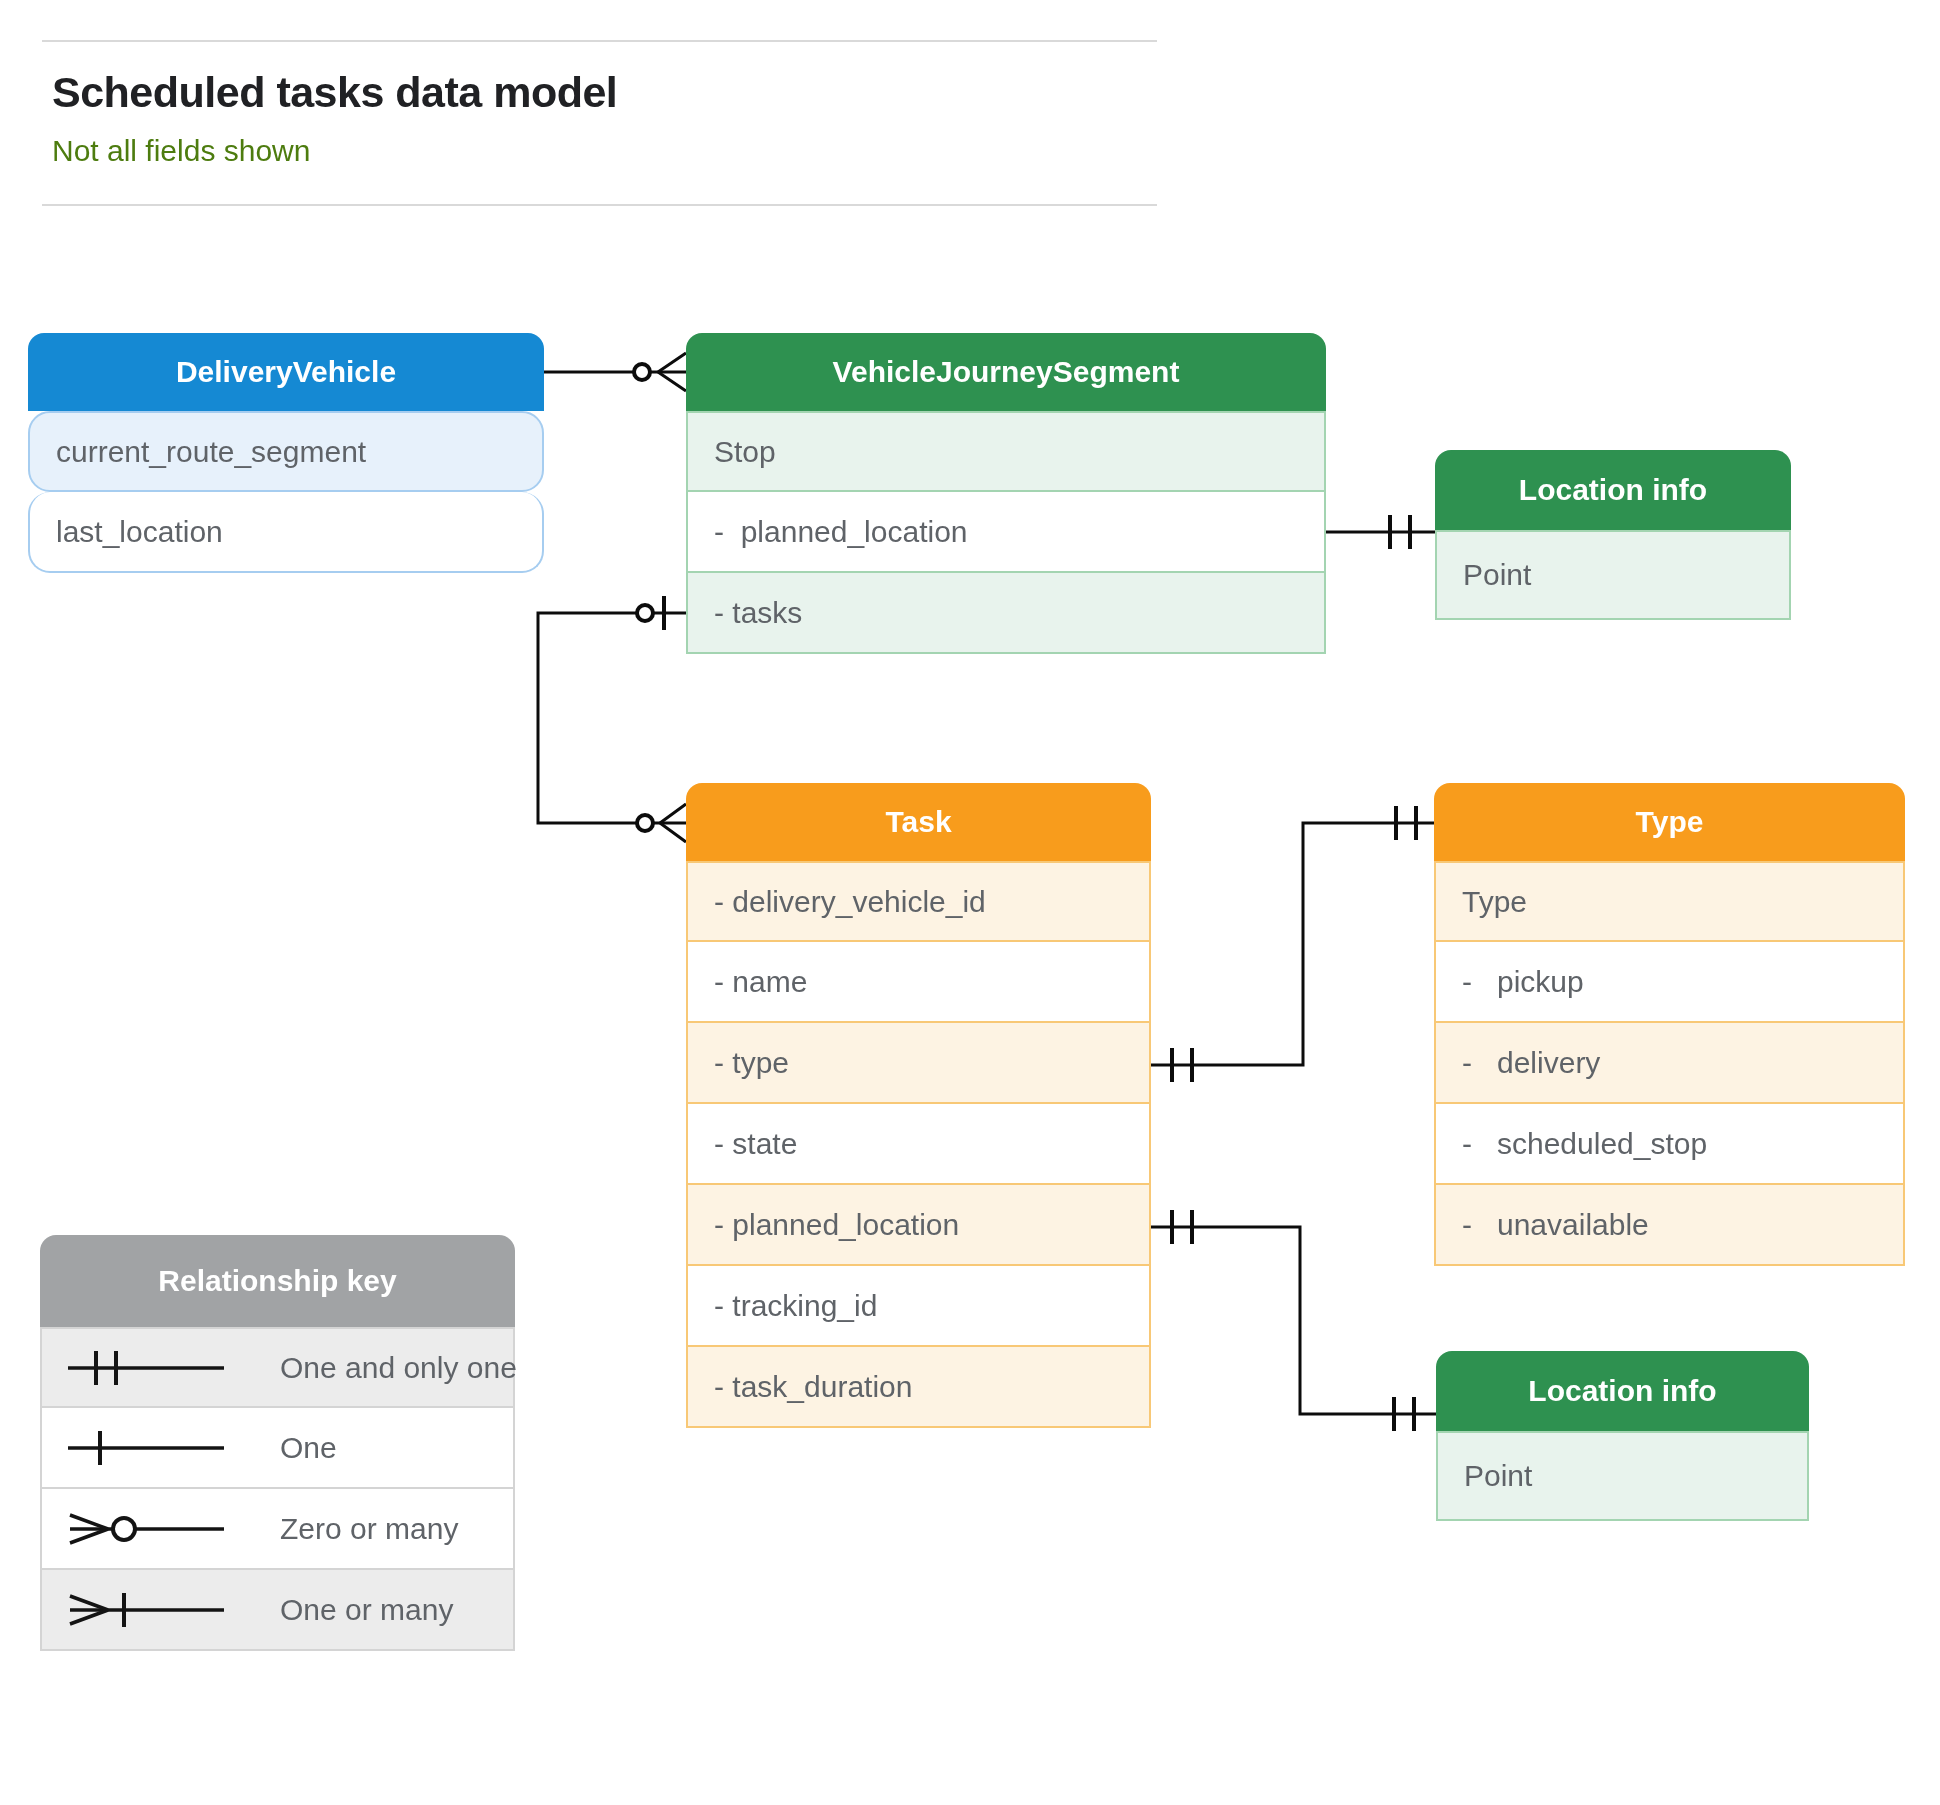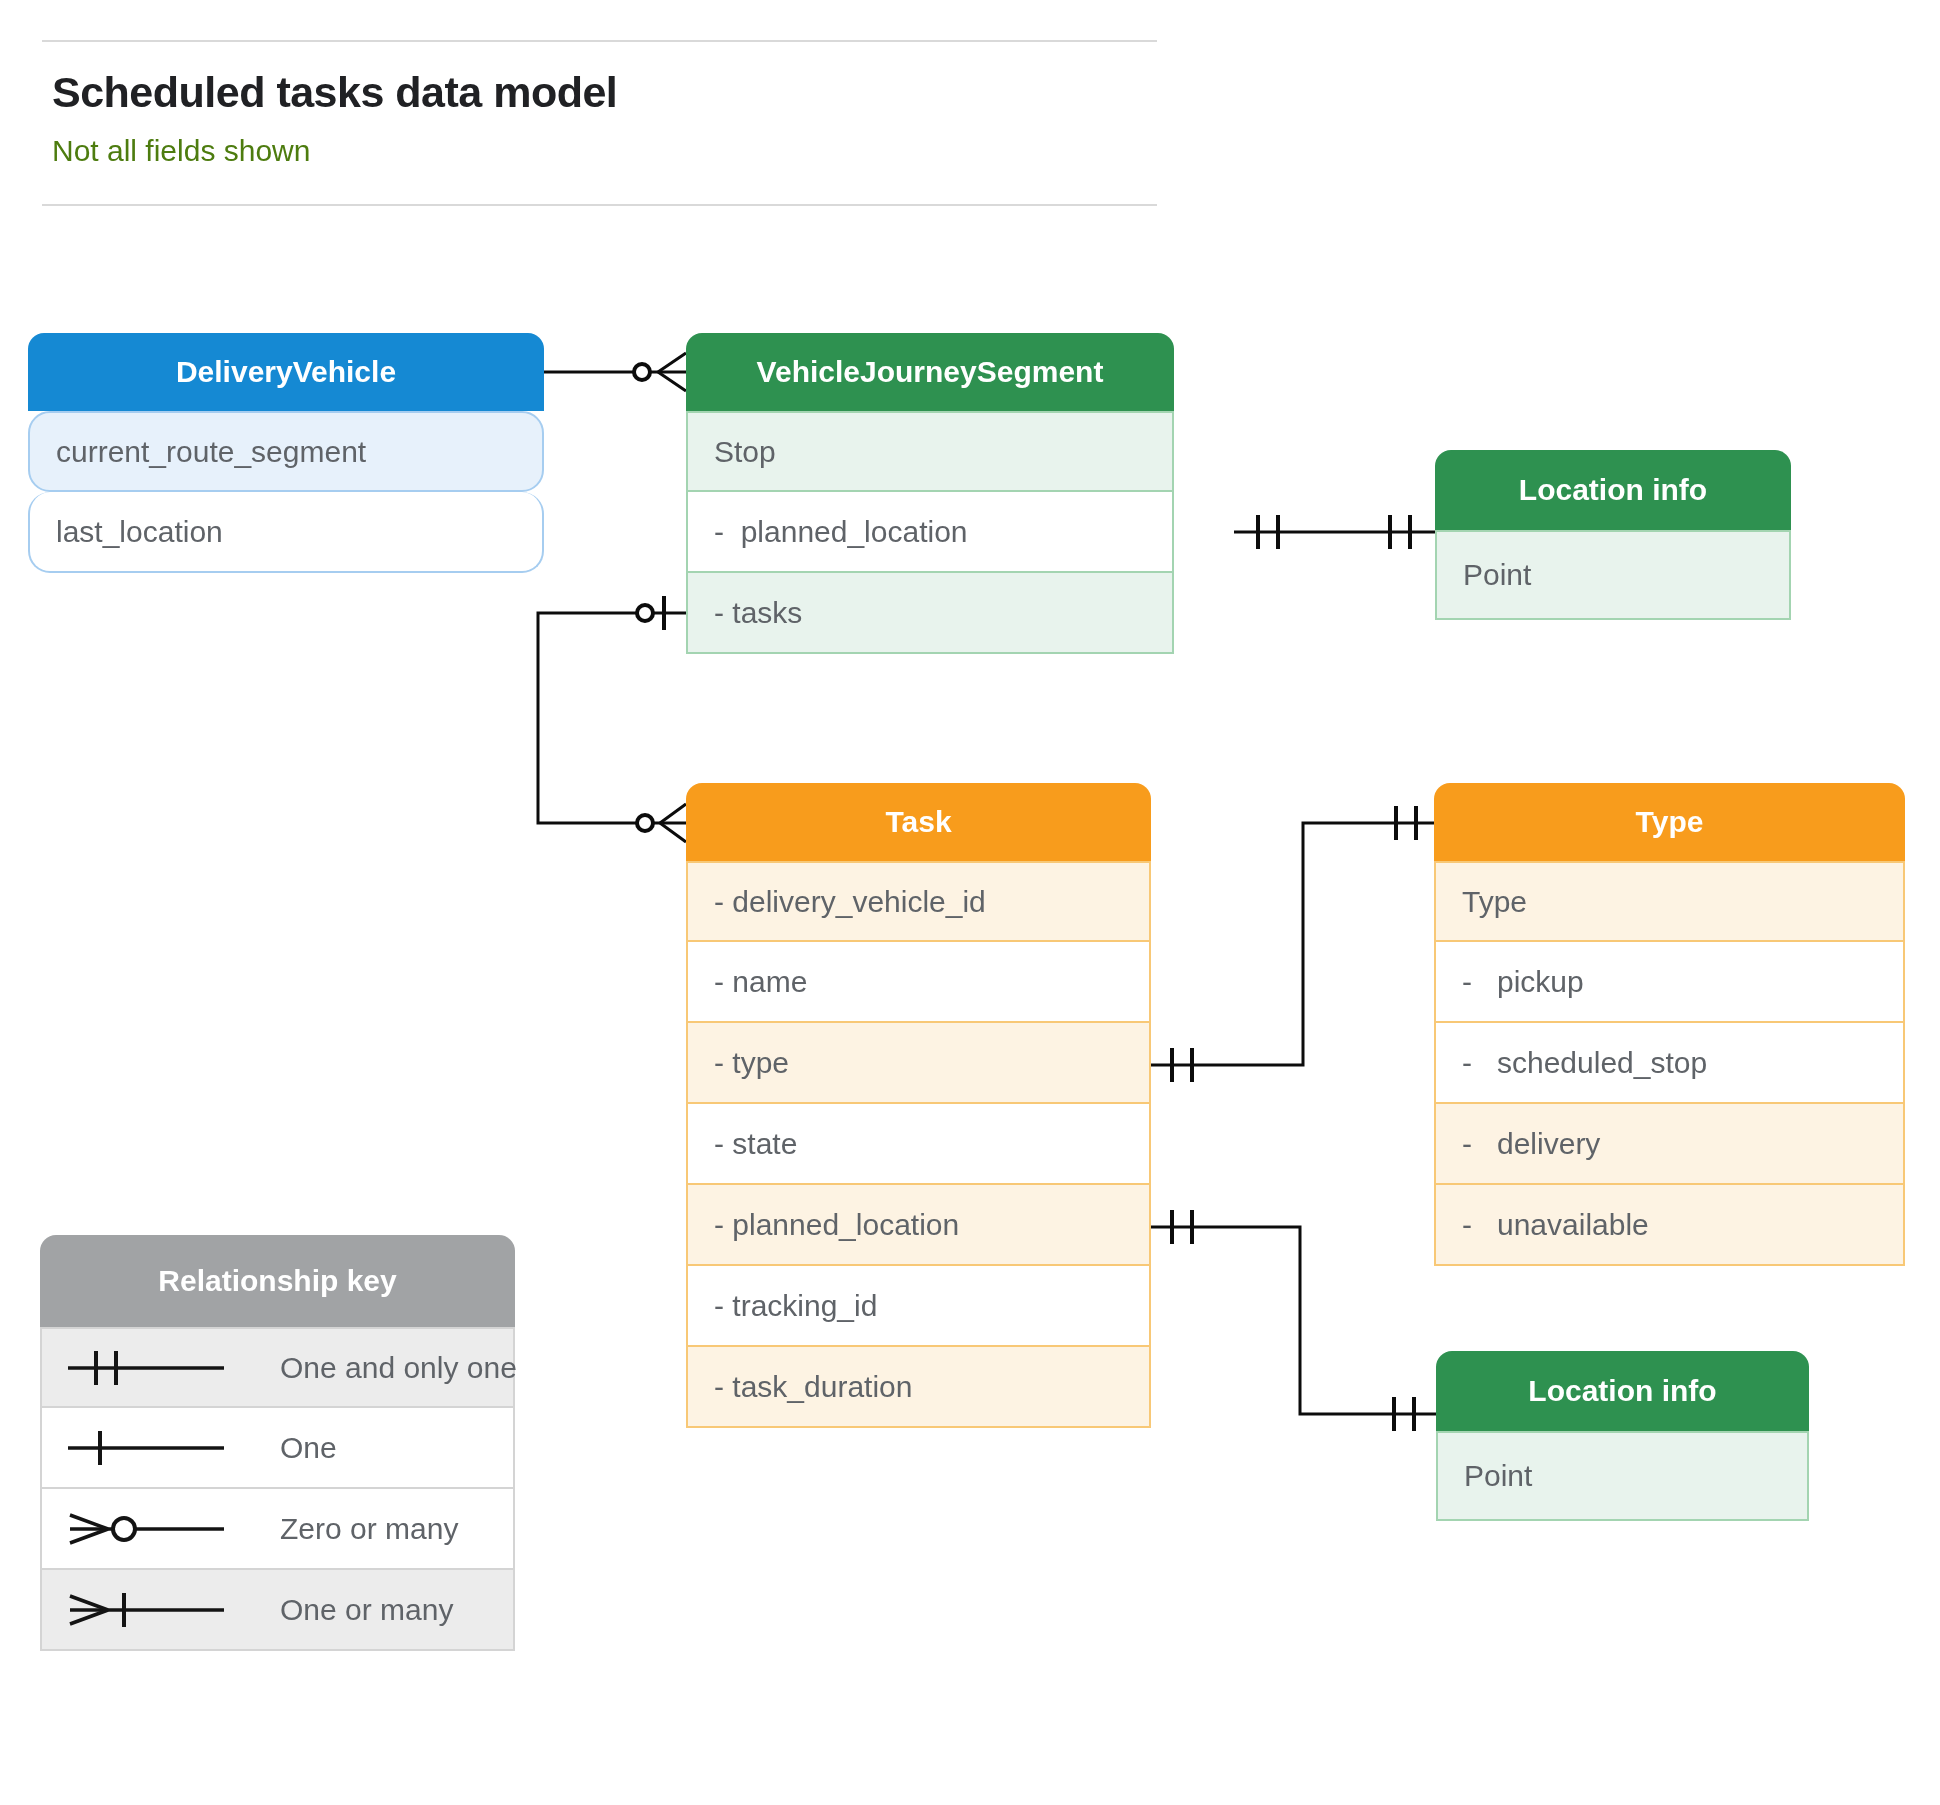--- a/index.html
+++ b/index.html
@@ -33,21 +33,21 @@
   .c-green .erow{border-color:var(--green_border);}
   .c-green .erow.tint{background:var(--green_tint);}
   .c-orange .ehead{background:var(--orange);}
   .c-orange .erow{border-color:var(--orange_border);}
   .c-orange .erow.tint{background:var(--orange_tint);}
   .c-gray .ehead{background:var(--gray);}
   .c-gray .erow{border-color:var(--gray_border);}
   .c-gray .erow.tint{background:var(--gray_tint);}
   
   .e-dv  {left:28px;  top:333px;  width:516px;}
-  .e-vjs {left:686px; top:333px;  width:488px;border-radius:21px;}
+  .e-vjs {left:686px; top:333px;  width:640px;border-radius:21px;}
   .e-loc1{left:1435px;top:450px;  width:356px;}
   .e-task{left:686px; top:783px;  width:465px;border-radius:11px;}
   .e-type{left:1434px;top:783px;  width:471px;}
   .e-loc2{left:1436px;top:1351px; width:373px;}
   .e-loc1 .ehead,.e-loc2 .ehead{height:80px;}
   .e-loc1 .erow,.e-loc2 .erow{height:90px;}
   
   .e-key{left:40px;top:1235px;width:475px;}
   .e-key .ehead{height:92px;}
   .e-key .erow{padding-left:20px;}
@@ -131,22 +131,22 @@
     <div class="erow">- state</div>
     <div class="erow tint">- planned_location</div>
     <div class="erow">- tracking_id</div>
     <div class="erow tint">- task_duration</div>
   </div>
 
   <div class="entity c-orange e-type">
     <div class="ehead">Type</div>
     <div class="erow first tint">Type</div>
     <div class="erow">-   pickup</div>
+    <div class="erow tint">-   delivery</div>
     <div class="erow">-   scheduled_stop</div>
-    <div class="erow tint">-   delivery</div>
     <div class="erow tint">-   unavailable</div>
   </div>
 
   <div class="entity c-green e-loc2">
     <div class="ehead">Location info</div>
     <div class="erow first tint">Point</div>
   </div>
 
   <div class="entity c-gray e-key">
     <div class="ehead">Relationship key</div>

